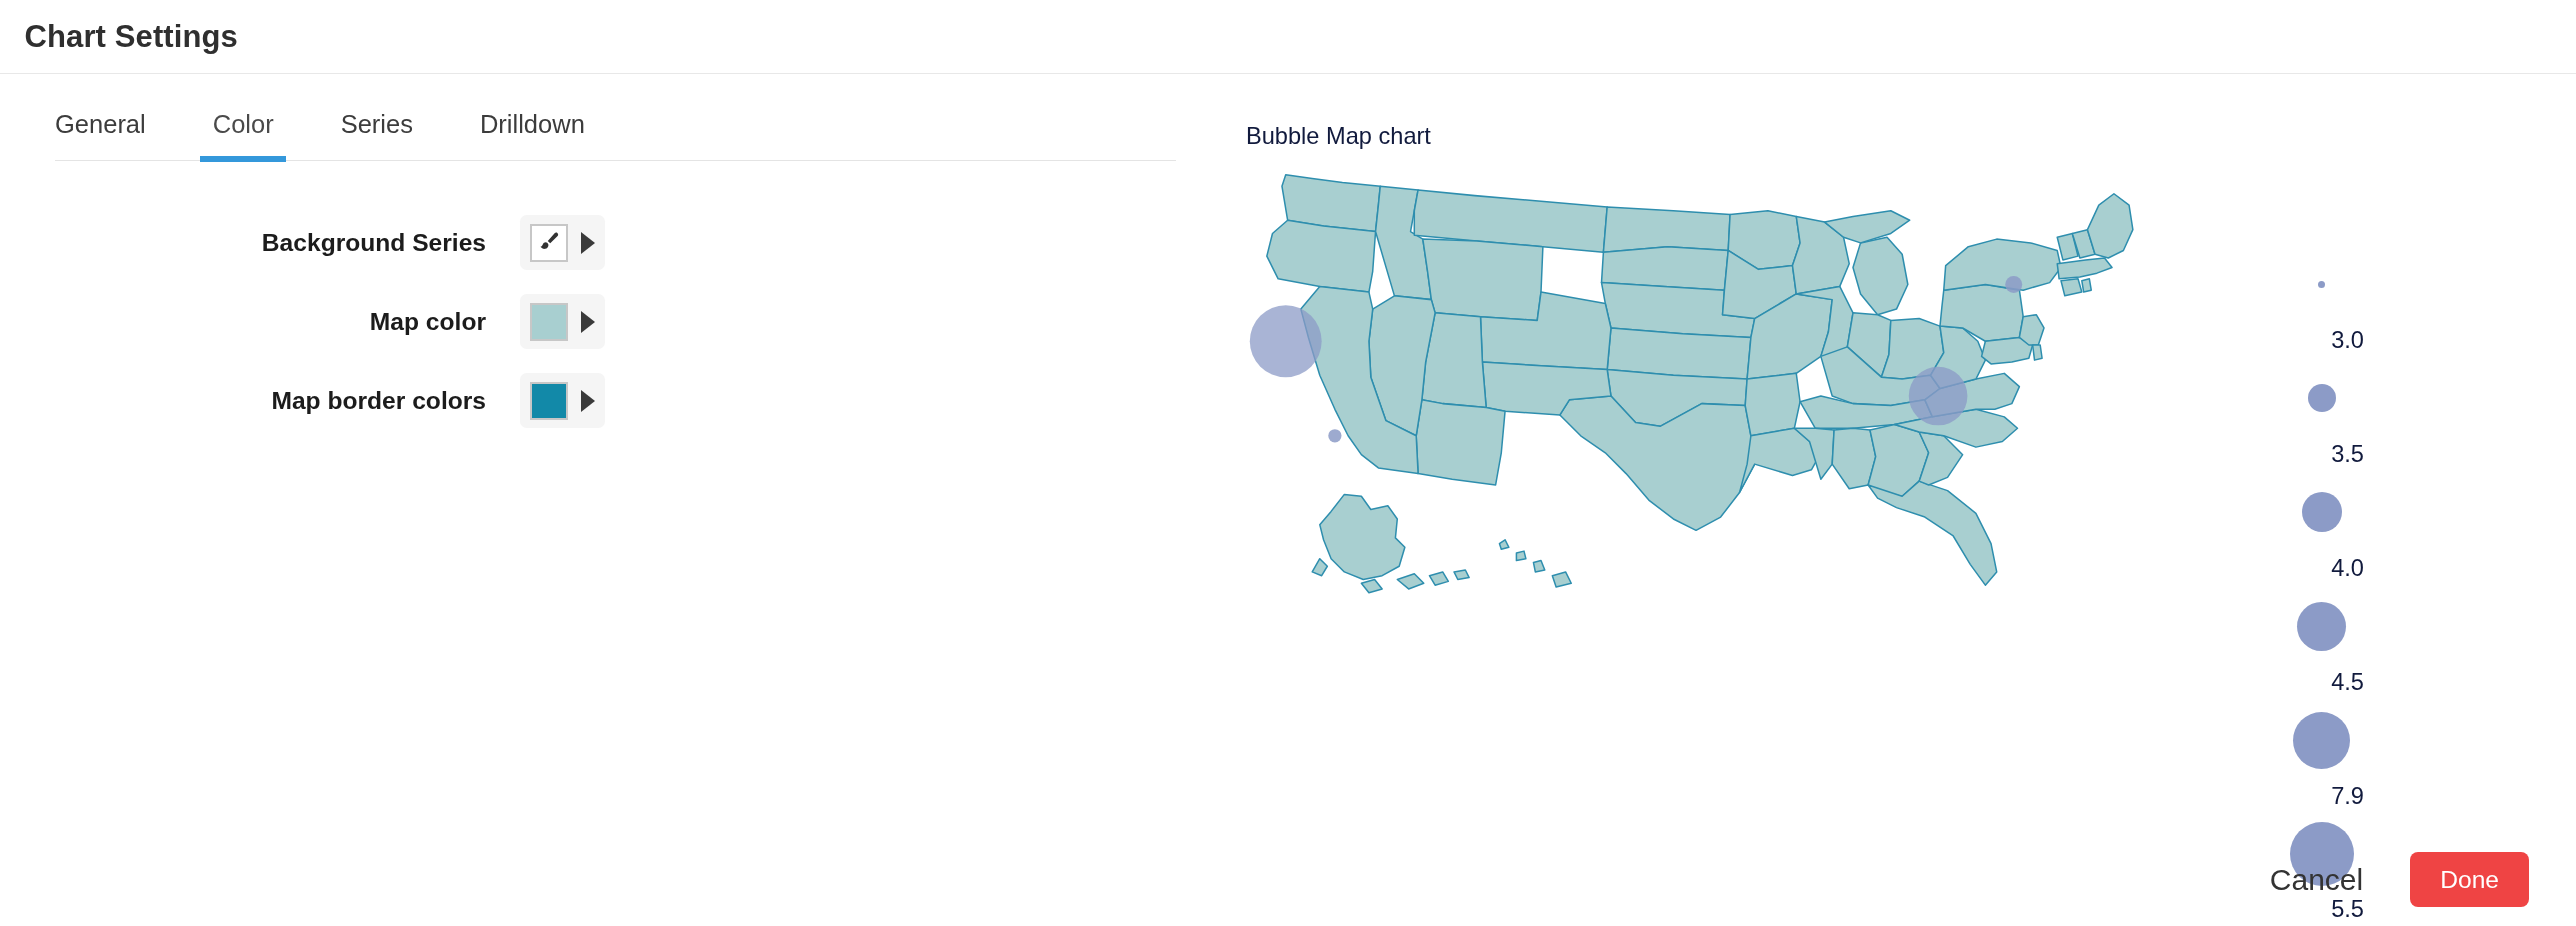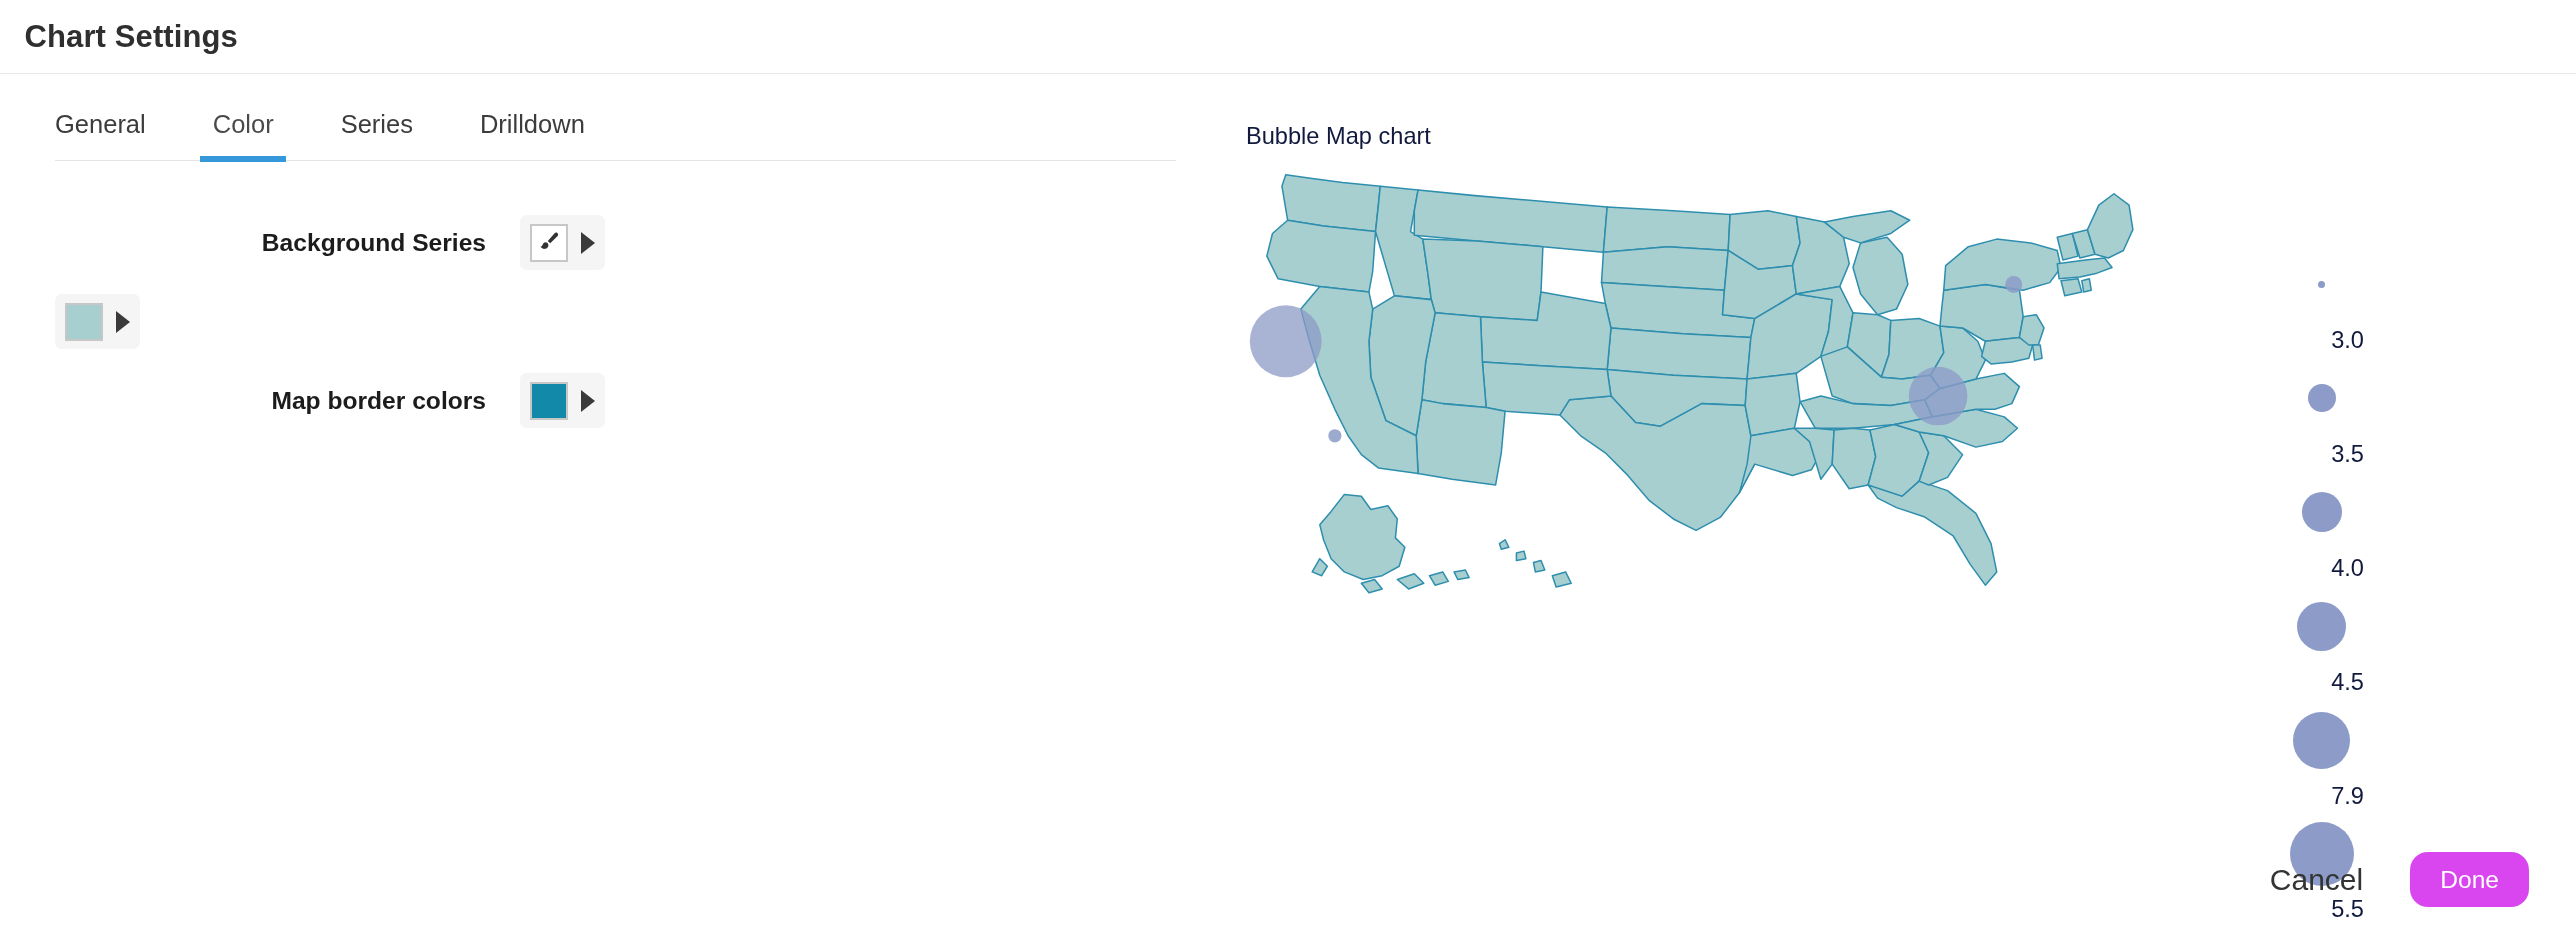--- a/index.html
+++ b/index.html
@@ -205,25 +205,25 @@
     padding-right: 47px;
     box-sizing: border-box;
   }
   .btn-cancel {
     font-size: 30px;
     color: #333333;
     cursor: pointer;
     margin-right: 47px;
   }
   .btn-done {
-    background: #d946ef;
+    background: #ef4444;
     color: #ffffff;
     font-size: 24.6px;
     border: none;
-    border-radius: 18px;
+    border-radius: 8px;
     padding: 13.2px 30px;
     cursor: pointer;
     font-family: "Liberation Sans", sans-serif;
   }
 </style>
 </head>
 <body>
 
 <div class="dialog-header">
   <div class="dialog-title">Chart Settings</div>
@@ -262,20 +262,21 @@
                            2.1-.3 3.6-2.1 3.5-4.1-.05-1.3-.9-2.4-2.2-2.7z" fill="#333333"></path>
                 </svg>
               </span>
             </div>
             <span class="caret"></span>
           </div>
         </div>
       </div>
 
       <div class="form-row">
+        <div class="form-label">Map color</div>
         <div class="form-control">
           <div class="color-picker">
             <div class="swatch" style="background:#a8cfd0"></div>
             <span class="caret"></span>
           </div>
         </div>
       </div>
 
       <div class="form-row">
         <div class="form-label">Map border colors</div>

